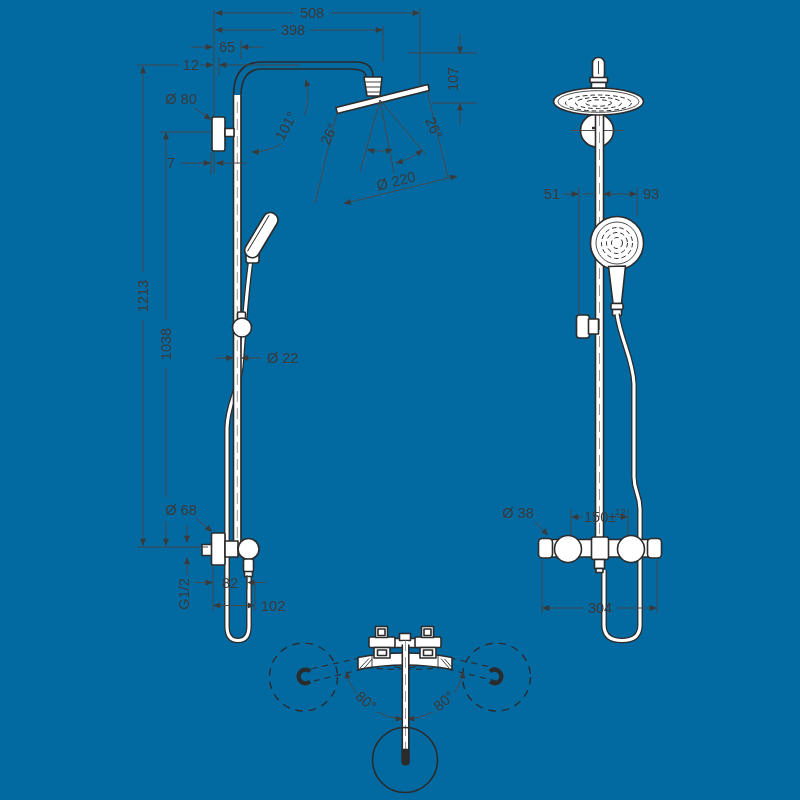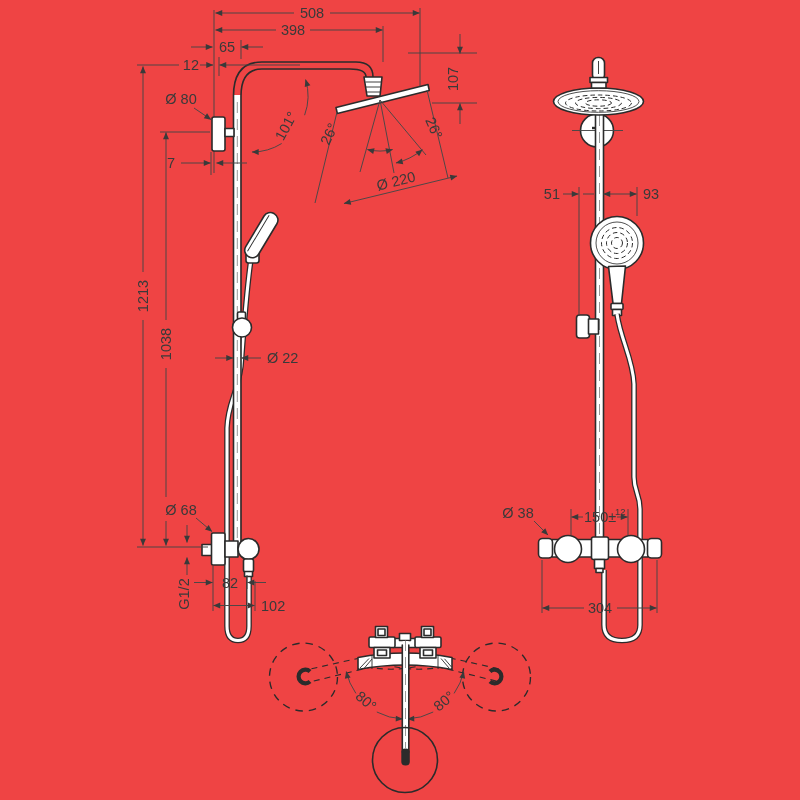--- a/index.html
+++ b/index.html
@@ -1,16 +1,16 @@
 <!DOCTYPE html>
 <html><head>
 <meta charset="utf-8">
 <style>
   html,body{margin:0;padding:0;background:#ffffff;}
-  .stage{width:800px;height:800px;background:#ef4444;position:relative;overflow:hidden;}
+  .stage{width:800px;height:800px;background:#0369a1;position:relative;overflow:hidden;}
   svg{display:block;}
   text{font-family:"Liberation Sans","DejaVu Sans",sans-serif;font-size:14.5px;fill:#3a3a3a;}
   .tm{text-anchor:middle}
   .te{text-anchor:end}
   .sup{font-size:9.5px}
   .o{fill:none;stroke:#2b2b2b;stroke-width:1.6;stroke-linejoin:round;stroke-linecap:round}
   .of{fill:#ffffff;stroke:#2b2b2b;stroke-width:1.6;stroke-linejoin:round}
   .t{fill:none;stroke:#474747;stroke-width:0.95;stroke-linecap:butt}
   .h{fill:none;stroke:#2b2b2b;stroke-width:0.9}
   .cl{fill:none;stroke:#6a6a6a;stroke-width:0.7;stroke-dasharray:11 6}

